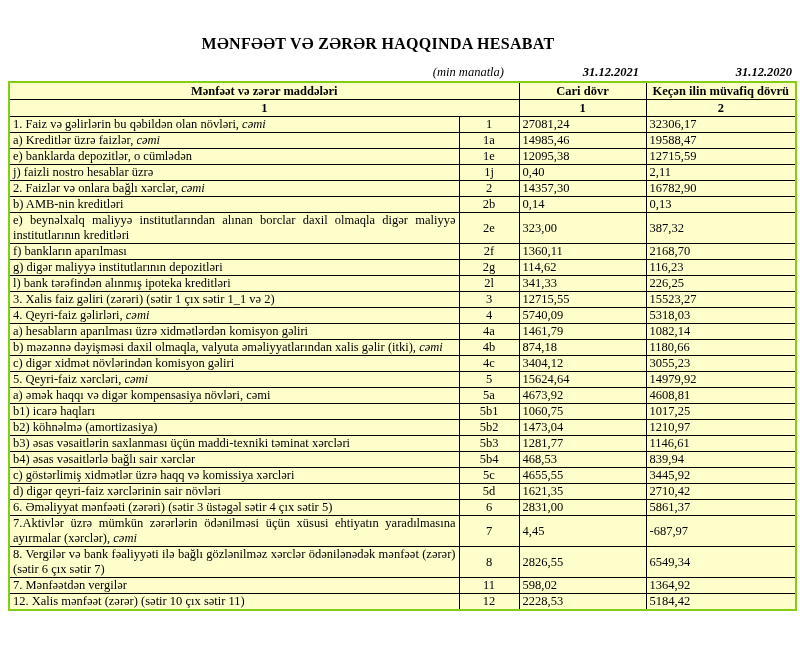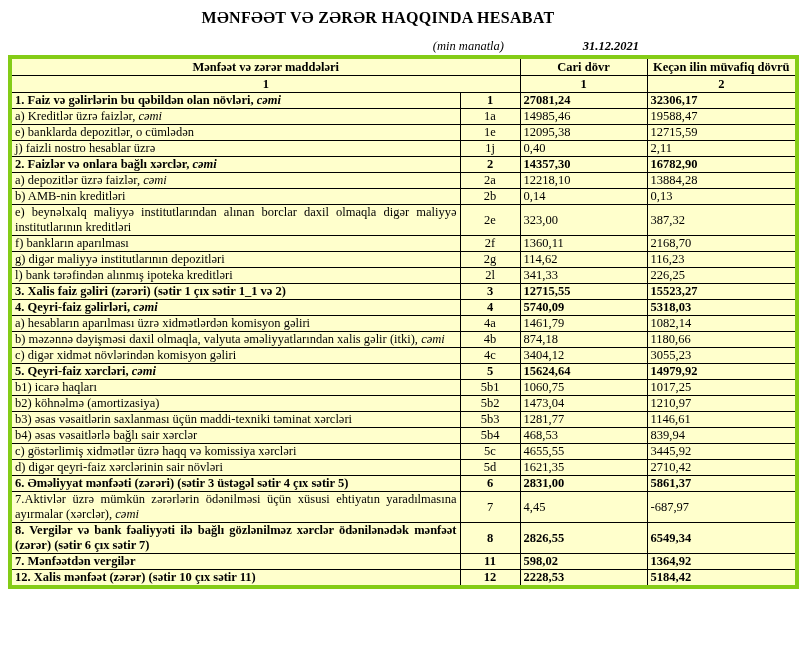--- a/index.html
+++ b/index.html
@@ -1,66 +1,67 @@
 <!DOCTYPE html>
 <html><head>
 <meta charset="utf-8">
 <style>
   html, body { margin:0; padding:0; background:#ffffff; }
   body {
     width:800px; height:651px; overflow:hidden;
     font-family:"Liberation Serif", serif; color:#000;
   }
-  .page { width:756px; }
+  .page { width:756px;margin-top:26px; }
   .title {
     text-align:center; font-weight:bold; font-size:16px;
     padding-top:9px; letter-spacing:0.3px;
   }
   .subtitle-row {
     display:flex; width:795px; margin-top:12px; margin-bottom:1px;
     font-style:italic; font-size:12.5px; align-items:flex-end;
   }
   .unit  { width:512px; text-align:right; padding-right:8px; box-sizing:border-box; }
   .date1 { width:130px; text-align:right; padding-right:3px; box-sizing:border-box; font-weight:bold; }
   .date2 { width:153px; text-align:right; padding-right:3px; box-sizing:border-box; font-weight:bold; }
 
   table.report {
     border-collapse:collapse; table-layout:fixed;
     margin-left:8px; width:787px;
-    border:4px solid #84cc16;
+    border:2px solid #84cc16;
   }
   table.report td {
     border:1px solid #000;
     background:#FFFFCC;
     font-size:12.5px; line-height:15px;
     padding:0 3px; color:#000;
     vertical-align:middle;
     overflow:hidden;
   }
   td.hdr { text-align:center; font-weight:bold; height:16px; }
   td.hdr-prev { font-size:12px; }
   td.lbl { text-align:left; height:15px; }
   td.no  { text-align:center; }
   td.val { text-align:left; vertical-align:top; }
   td.white { background:#ffffff; font-weight:normal; }
-  tr.bold td { font-weight:bold; }
+  tr.bold td { font-weight:normal; }
   td.ind1 { padding-left:13px; }
   td.ind2 { padding-left:31px; }
   td.justify { text-align:justify; }
 </style>
 </head>
 <body>
 
 <div class="page">
 
   <div class="title">MƏNFƏƏT VƏ ZƏRƏR HAQQINDA HESABAT</div>
 
   <div class="subtitle-row">
     <span class="unit">(min manatla)</span>
     <span class="date1">31.12.2021</span>
+    <span class="date2">31.12.2020</span>
   </div>
 
   <table class="report">
     <colgroup>
       <col style="width:450px">
       <col style="width:60px">
       <col style="width:127px">
       <col style="width:150px">
     </colgroup>
     <thead>
@@ -100,26 +101,20 @@
           <td class="val white">0,40</td>
           <td class="val white">2,11</td>
         </tr>
         <tr class="bold">
           <td class="lbl ind0">2. Faizlər və onlara bağlı xərclər, <i>cəmi</i></td>
           <td class="no">2</td>
           <td class="val">14357,30</td>
           <td class="val">16782,90</td>
         </tr>
         <tr>
-          <td class="lbl ind1">a) depozitlər üzrə faizlər, <i>cəmi</i></td>
-          <td class="no">2a</td>
-          <td class="val white">12218,10</td>
-          <td class="val white">13884,28</td>
-        </tr>
-        <tr>
           <td class="lbl ind1">b) AMB-nin kreditləri</td>
           <td class="no">2b</td>
           <td class="val white">0,14</td>
           <td class="val white">0,13</td>
         </tr>
         <tr>
           <td class="lbl ind1 justify">e) beynəlxalq maliyyə institutlarından alınan borclar daxil olmaqla digər maliyyə institutlarının kreditləri</td>
           <td class="no">2e</td>
           <td class="val white">323,00</td>
           <td class="val white">387,32</td>
@@ -172,20 +167,26 @@
           <td class="val white">3404,12</td>
           <td class="val white">3055,23</td>
         </tr>
         <tr class="bold">
           <td class="lbl ind0">5. Qeyri-faiz xərcləri, <i>cəmi</i></td>
           <td class="no">5</td>
           <td class="val">15624,64</td>
           <td class="val">14979,92</td>
         </tr>
         <tr>
+          <td class="lbl ind1">a) əmək haqqı və digər kompensasiya növləri, cəmi</td>
+          <td class="no">5a</td>
+          <td class="val white">4673,92</td>
+          <td class="val white">4608,81</td>
+        </tr>
+        <tr>
           <td class="lbl ind2">b1) icarə haqları</td>
           <td class="no">5b1</td>
           <td class="val white">1060,75</td>
           <td class="val white">1017,25</td>
         </tr>
         <tr>
           <td class="lbl ind2">b2) köhnəlmə (amortizasiya)</td>
           <td class="no">5b2</td>
           <td class="val white">1473,04</td>
           <td class="val white">1210,97</td>

